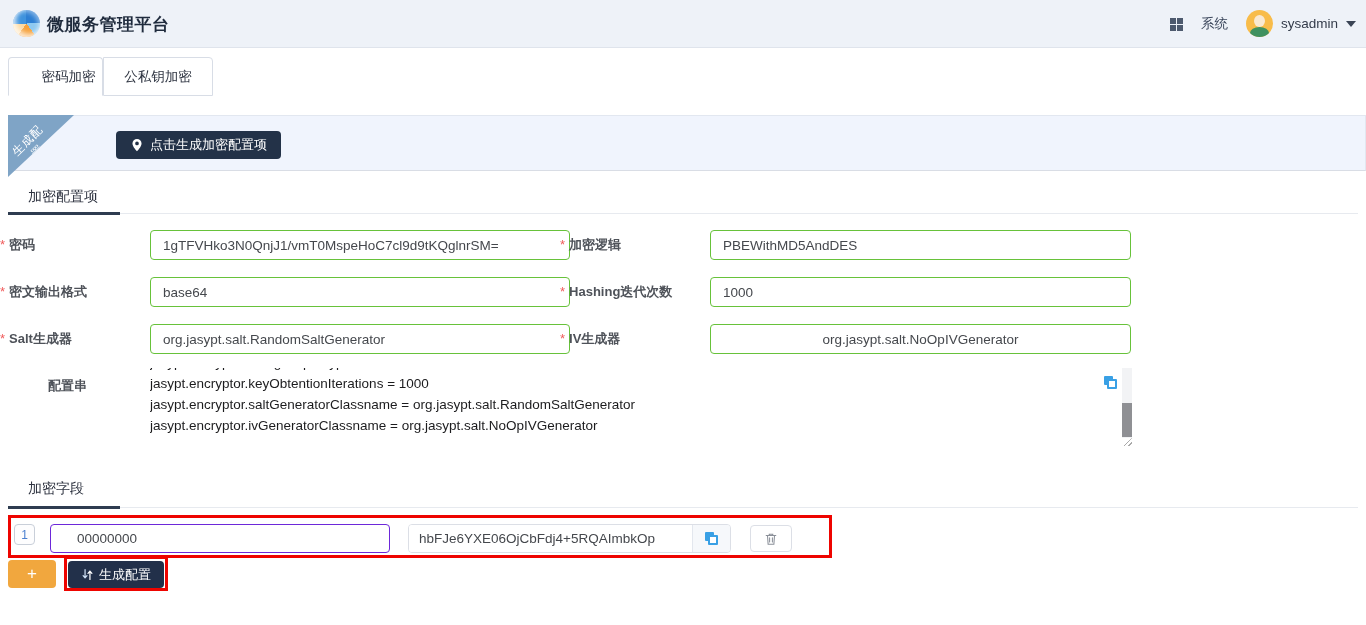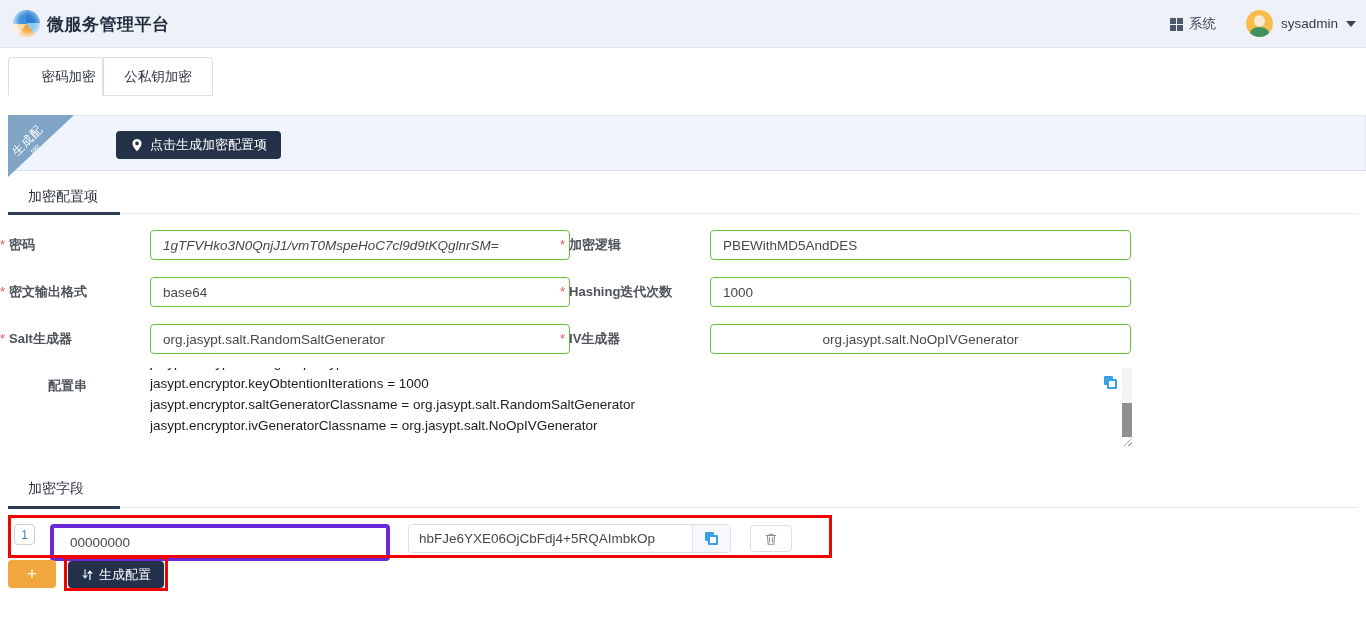--- a/index.html
+++ b/index.html
@@ -9,21 +9,21 @@
   
   .header { position:absolute; left:0; top:0; width:1366px; height:48px;
             background:#eef2f8; border-bottom:1px solid #dfe4ec; }
   .logo { position:absolute; left:13px; top:10px; width:27px; height:27px; border-radius:50%;
           background:conic-gradient(#2d7fd3 0 25%, #8ec9f0 25% 40%, #f6a23c 40% 60%, #fcd9a0 60% 75%, #3f93dd 75% 100%);
           box-shadow:inset 3px -3px 5px rgba(255,255,255,.75), inset -2px 2px 4px rgba(255,255,255,.4); }
   .app-title { position:absolute; left:47px; top:13px; font-size:17px; font-weight:600; color:#1f2b3d; letter-spacing:.5px; }
   .sys-entry { position:absolute; left:1170px; top:15px; display:flex; align-items:center; gap:6px; cursor:pointer; }
   .grid-icon { width:13px; height:13px; display:grid; grid-template-columns:6px 6px; grid-template-rows:6px 6px; gap:1px; }
   .grid-icon span { background:#4d5a6e; }
-  .sys-label { font-size:13.5px; color:#39455a; }
+  .sys-label { font-size:13.5px; color:#39455a;margin-left:12px; }
   .user-entry { position:absolute; left:1246px; top:10px; display:flex; align-items:center; gap:8px; cursor:pointer; }
   .avatar { width:27px; height:27px; border-radius:50%; background:#f8bc4a; position:relative; overflow:hidden; }
   .avatar .head { position:absolute; left:8px; top:5px; width:11px; height:12px; border-radius:50%; background:#f9e9d2; }
   .avatar .body { position:absolute; left:4px; top:17px; width:19px; height:12px; border-radius:50% 50% 0 0; background:#3f9160; }
   .username { font-size:13.5px; color:#333b4a; }
   .caret-down { width:0; height:0; border-left:5px solid transparent; border-right:5px solid transparent; border-top:6px solid #3a4455; }
 
   
   .tab { position:absolute; top:57px; height:39px; background:#fff; border:1px solid #d8dde6;
          display:flex; align-items:center; justify-content:center; font-size:13.5px; color:#2f3542; cursor:pointer; }
@@ -70,22 +70,22 @@
   .scroll-track { position:absolute; left:1122px; top:368px; width:10px; height:70px; background:#f2f3f5; }
   .scroll-thumb { position:absolute; left:0; top:35px; width:10px; height:34px; background:#8f9094; cursor:pointer; }
   .resize-grip { position:absolute; left:1122px; top:438px; width:10px; height:8px;
                  background:repeating-linear-gradient(-45deg,#fff 0 2px,#a9a9a9 2px 3px);
                  clip-path:polygon(100% 0,100% 100%,0 100%); }
 
   
   .row-badge { position:absolute; left:14px; top:524px; width:21px; height:21px;
                border:1px solid #c9cfd9; border-radius:4px; background:#fdfdfe;
                font-size:12px; color:#4a7fd0; display:flex; align-items:center; justify-content:center; }
-  .plain-input { position:absolute; left:50px; top:524px; width:340px; height:37px;
-                 border:4px solid #6d28d9; border-radius:4px; padding:0 16px;
+  .plain-input { position:absolute; left:50px; top:524px; width:340px; height:29px;
+                 border:1px solid #6d28d9; border-radius:4px; padding:0 26px;
                  font-size:13.5px; color:#45484d; outline:none; font-family:inherit; }
   .enc-group { position:absolute; left:408px; top:524px; width:323px; height:29px;
                border:1px solid #dcdfe6; border-radius:4px; display:flex; background:#fff; overflow:hidden; }
   .enc-input { flex:1; border:none; outline:none; padding:0 10px; font-size:13.5px; color:#45484d;
                font-family:inherit; min-width:0; }
   .enc-append { width:38px; background:#f6f8fb; border-left:1px solid #e3e7ee;
                 display:flex; align-items:center; justify-content:center; cursor:pointer; }
   .del-btn { position:absolute; left:750px; top:525px; width:42px; height:27px;
              border:1px solid #dcdfe6; border-radius:4px; background:#fff;
              display:flex; align-items:center; justify-content:center; cursor:pointer; }
@@ -143,21 +143,21 @@
       <span>点击生成加密配置项</span>
     </button>
   </div>
 
   <div class="sec-title" style="top:188px;">加密配置项</div>
   <div class="sec-rule" style="top:213px;"></div>
   <div class="sec-rule-dark" style="top:212px;"></div>
 
   <div class="f-label" style="left:0;top:230px;width:143px;">
     <span class="req">*</span><span>密码</span></div>
-  <input class="f-input" style="left: 150px; top: 230px; width: 420px; font-style: italic;" value="1gTFVHko3N0QnjJ1/vmT0MspeHoC7cl9d9tKQglnrSM=">
+  <input class="f-input" style="left: 150px; top: 230px; width: 420px;" value="1gTFVHko3N0QnjJ1/vmT0MspeHoC7cl9d9tKQglnrSM=">
   <div class="f-label" style="left:560px;top:230px;width:145px;">
     <span class="req">*</span><span>加密逻辑</span></div>
   <input class="f-input" style="left: 710px; top: 230px; width: 421px;" value="PBEWithMD5AndDES">
 
   <div class="f-label" style="left:0;top:277px;width:143px;">
     <span class="req">*</span><span>密文输出格式</span></div>
   <input class="f-input" style="left: 150px; top: 277px; width: 420px;" value="base64">
   <div class="f-label" style="left:560px;top:277px;width:145px;">
     <span class="req">*</span><span>Hashing迭代次数</span></div>
   <input class="f-input" style="left: 710px; top: 277px; width: 421px;" value="1000">

